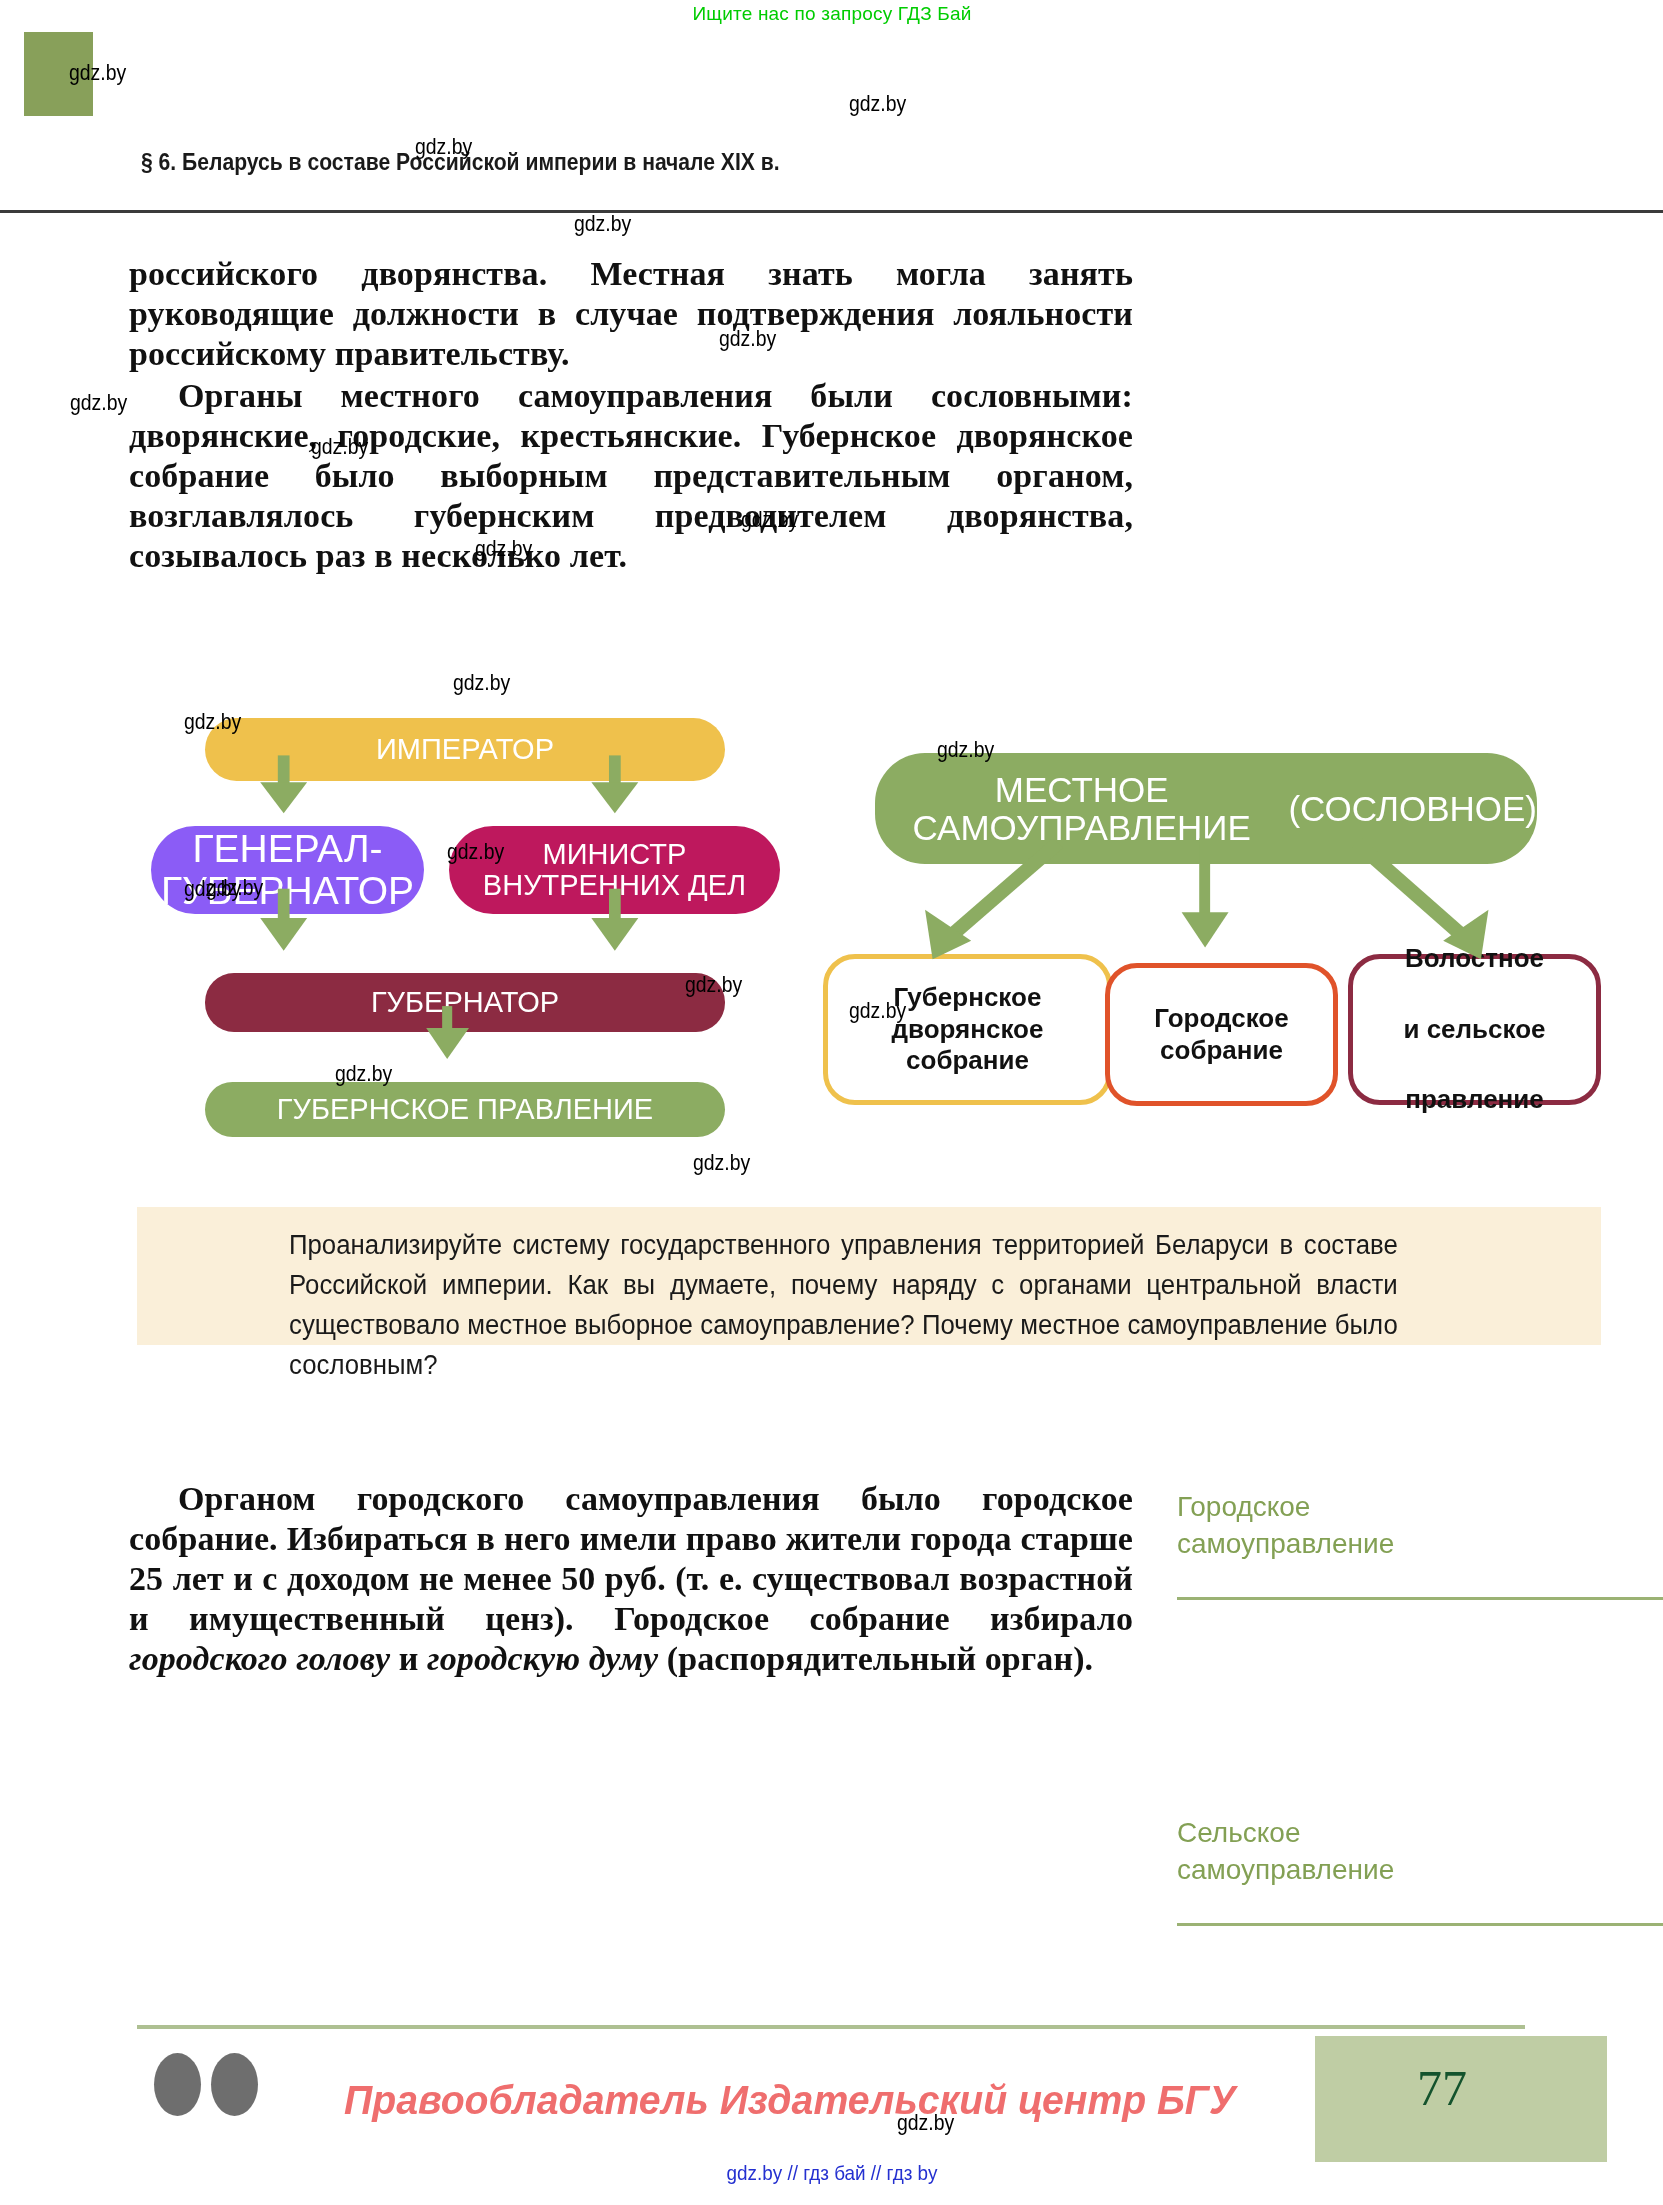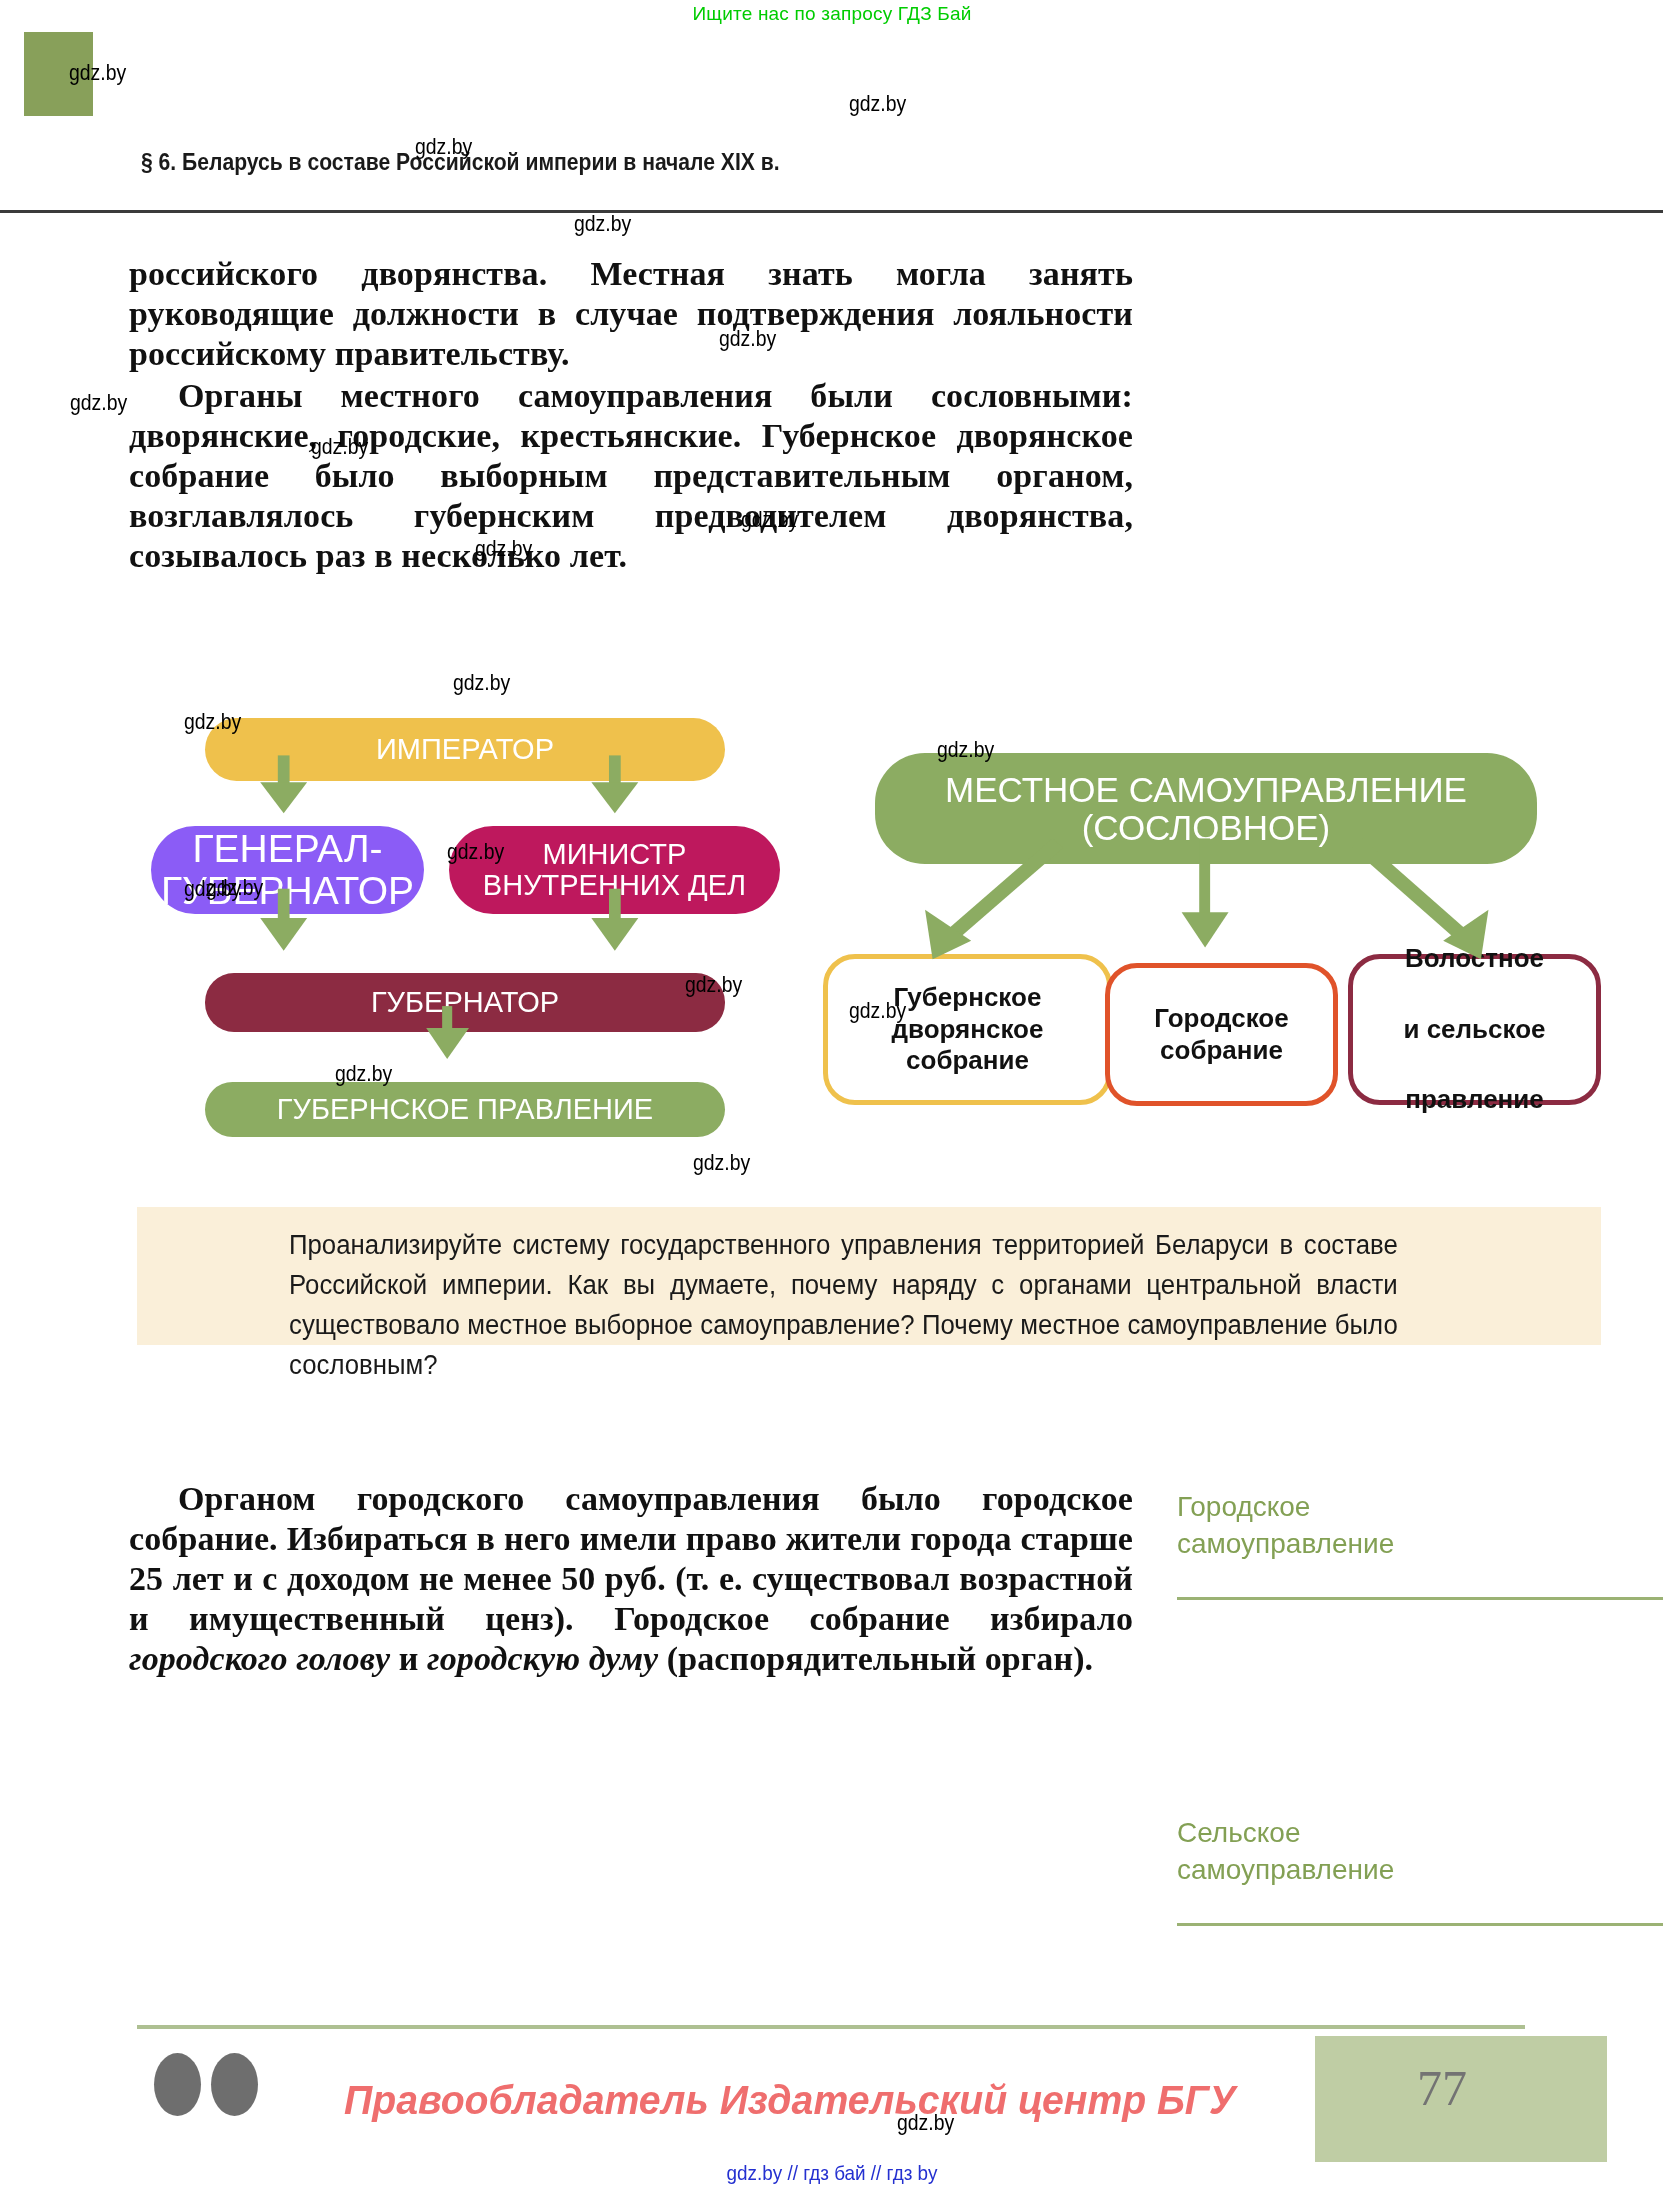--- a/index.html
+++ b/index.html
@@ -101,21 +101,21 @@
     left:205px; top:948px; width:520px; height:59px;
     background:#8c2b42; border-radius:29px; font-size:29px;
   }
   .n-gubpravl{
     left:205px; top:1057px; width:520px; height:55px;
     background:#8cac62; border-radius:28px; font-size:29px;
   }
   .n-msu{
     left:875px; top:728px; width:662px; height:111px;
     background:#8cac62; border-radius:50px; font-size:35px;
-    flex-direction:column;
+    flex-direction:row;
   }
   .n-msu span{ display:block; }
 
   .leaf{
     position:absolute;
     display:flex; align-items:center; justify-content:center;
     flex-direction:column;
     text-align:center;
     font-family:"Liberation Sans", sans-serif;
     font-weight:bold;
@@ -184,21 +184,21 @@
   }
   .page-badge{
     position:absolute; left:1315px; top:2036px;
     width:292px; height:126px;
     background:#bfcda4;
   }
   .page-number{
     position:absolute; left:1417px; top:2059px;
     font-family:"Liberation Serif", serif;
     font-size:50px;
-    color:#737373;
+    color:#14532d;
   }
   .bottom-links{
     position:absolute; left:0; top:2161px; width:1664px;
     text-align:center;
     font-family:"Liberation Sans", sans-serif;
     font-size:21px;
     color:#2430d0;
     transform:scaleX(0.9);
   }
 </style>

